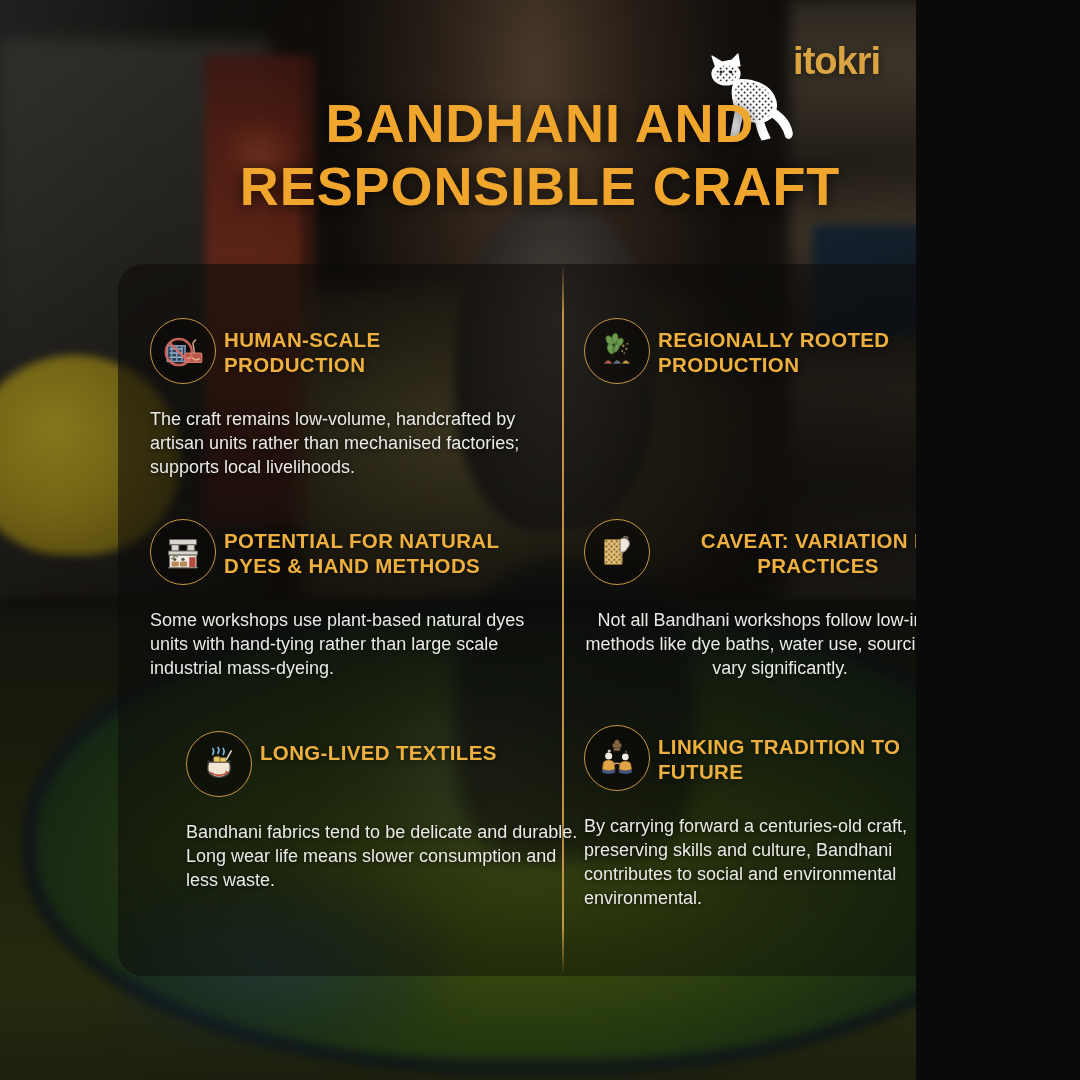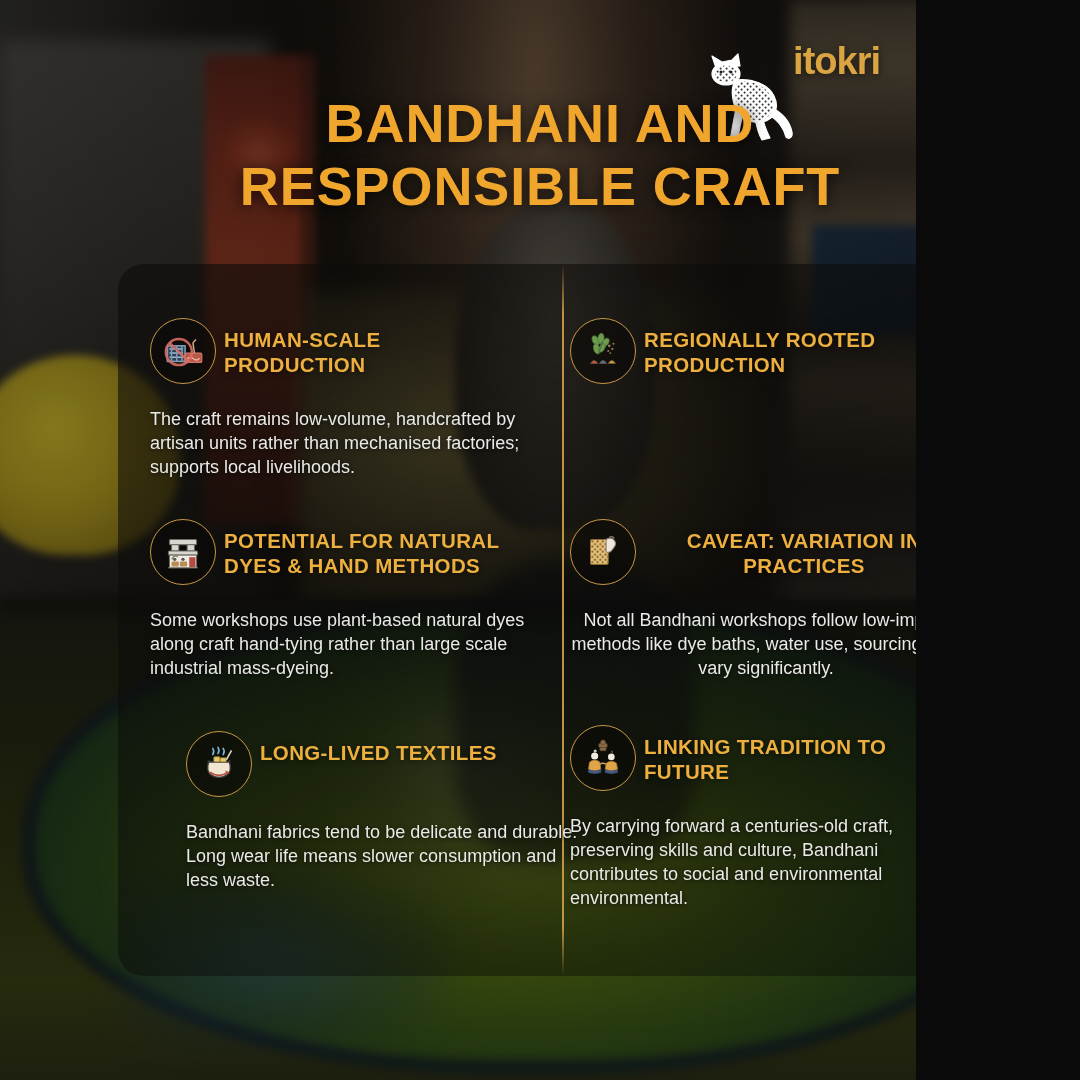--- a/index.html
+++ b/index.html
@@ -156,21 +156,21 @@
     backdrop-filter:blur(1.5px);
   }
   .divider {
     position:absolute; left:562px; top:264px; width:1.5px; height:712px;
     background:linear-gradient(180deg, rgba(197,150,70,0) 0%, #C89A46 7%, #C89A46 93%, rgba(197,150,70,0) 100%);
     opacity:.95;
   }
 
   .col { position:absolute; width:400px; }
   .col-left  { left:150px; }
-  .col-right { left:570px; }
+  .col-right { left:584px; }
 
   .item-head { display:flex; align-items:flex-start; gap:8px; }
 
   .icon-ring {
     flex:0 0 auto;
     width:66px; height:66px; border-radius:50%;
     border:1.6px solid #C79746;
     background:rgba(10,8,6,.55);
     display:flex; align-items:center; justify-content:center;
     overflow:hidden;
@@ -303,21 +303,21 @@
           <g fill="#5a5650">
             <circle cx="16" cy="31" r="1.6"></circle>
             <circle cx="24" cy="31" r="1.6"></circle>
           </g>
           <path d="M13 31 q3-5 6-2" stroke="#6f7a4e" stroke-width="1.1" fill="none"></path>
           <path d="M10 39h28" stroke="#8d8880" stroke-width="1.4"></path>
         </svg>
       </div>
       <div class="item-title">POTENTIAL FOR NATURAL DYES &amp; HAND METHODS</div>
     </div>
-    <div class="item-body">Some workshops use plant-based natural dyes along craft hand-tying rather than large scale industrial mass-dyeing.</div>
+    <div class="item-body">Some workshops use plant-based natural dyes units with hand-tying rather than large scale industrial mass-dyeing.</div>
   </div>
 
   <div class="col col-left" style="top:731px;margin-left:36px;">
     <div class="item-head">
       <div class="icon-ring">
         <svg viewBox="0 0 48 48" width="50" height="50" aria-hidden="true">
           <g stroke="#7fb6d6" stroke-width="1.5" fill="none" stroke-linecap="round">
             <path d="M18 15 q2-3 0-6"></path>
             <path d="M23 14 q2-3 0-6"></path>
             <path d="M28 15 q2-3 0-6"></path>

